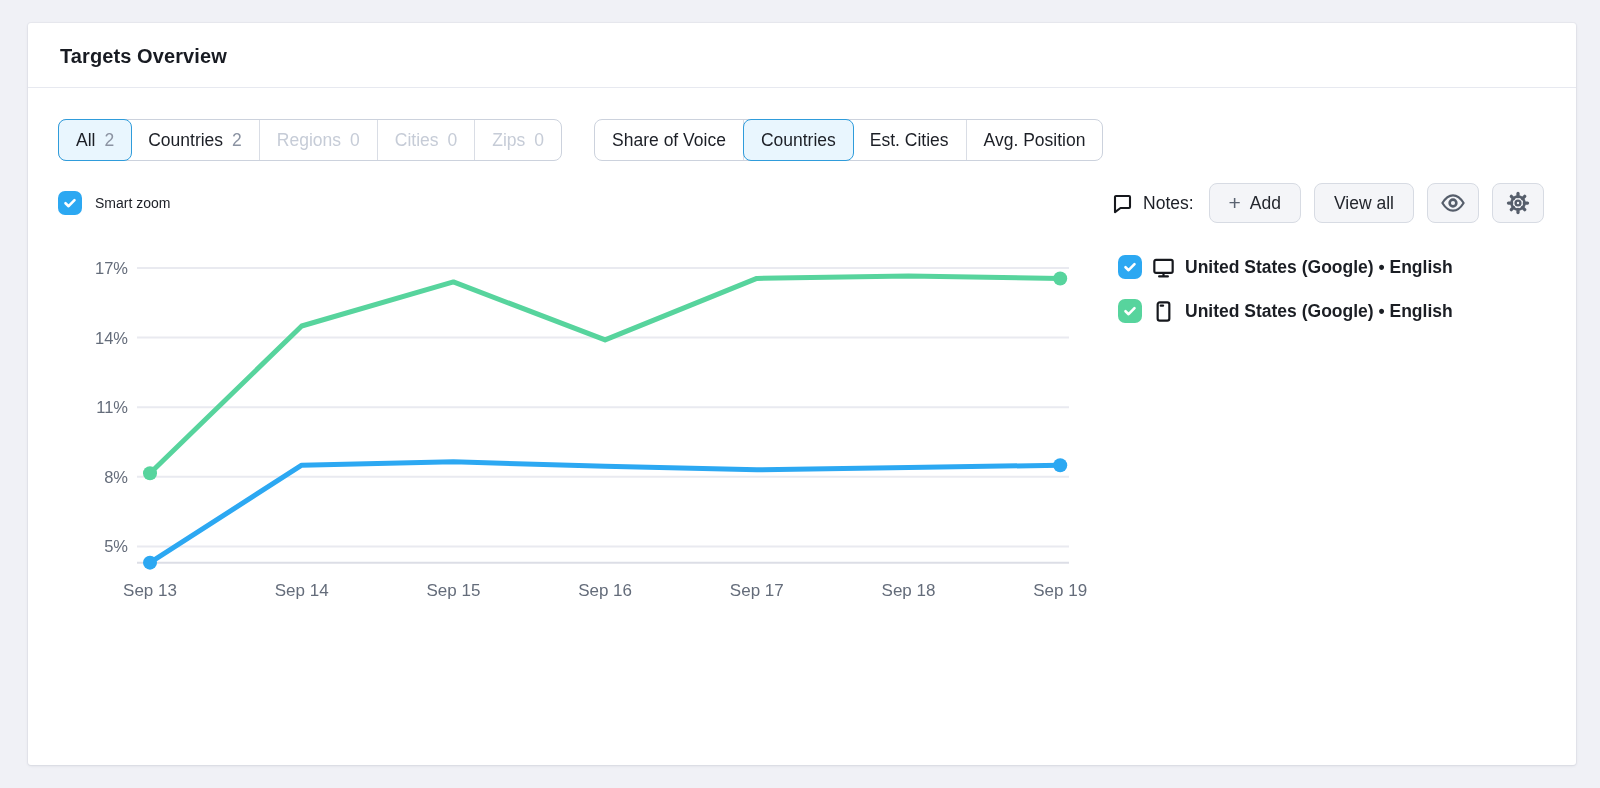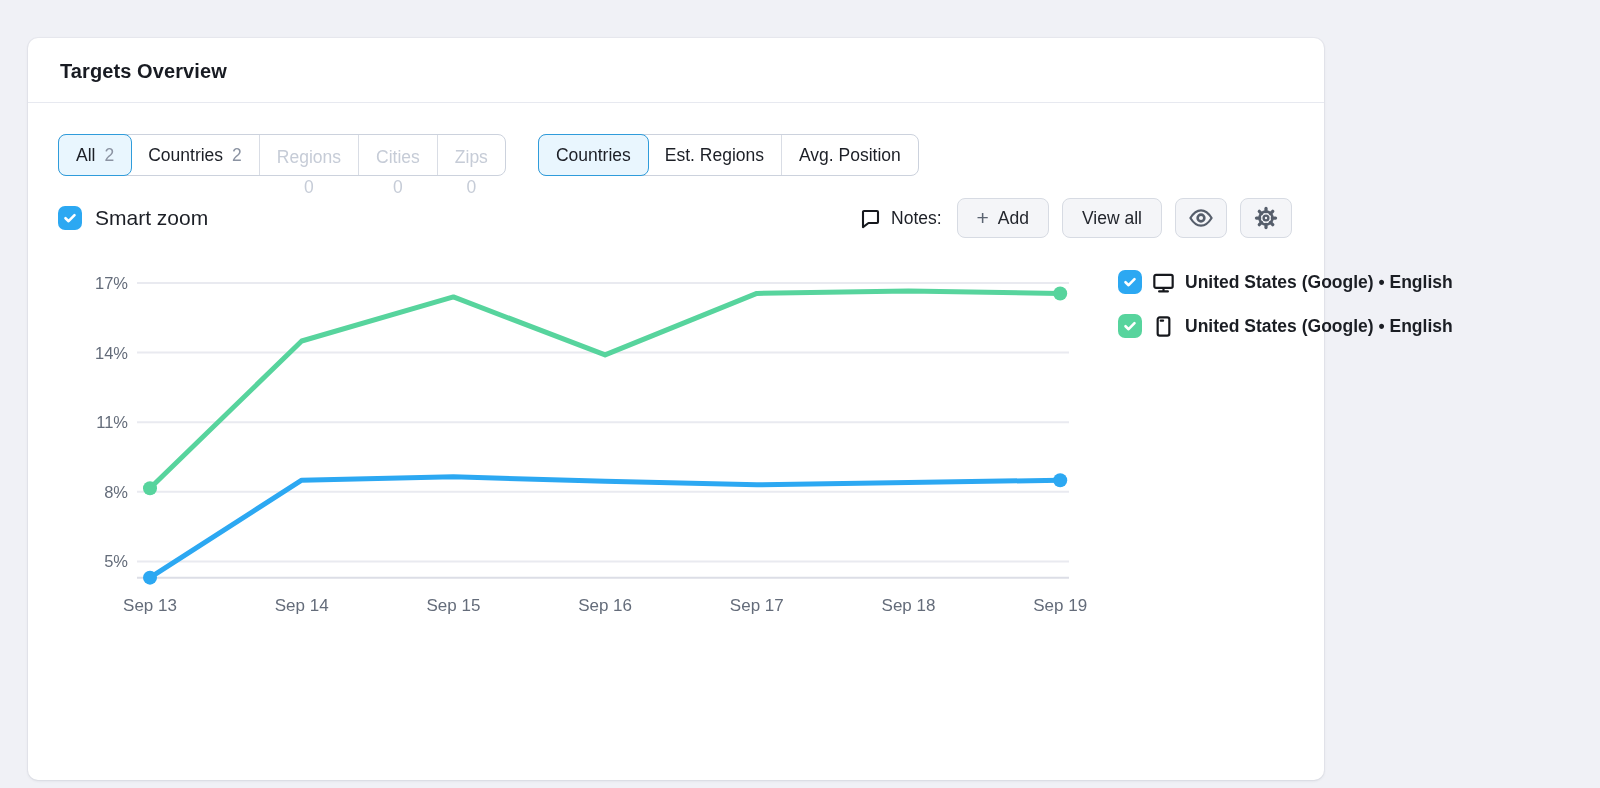--- a/index.html
+++ b/index.html
@@ -6,24 +6,24 @@
   html, body { width: 1600px; height: 788px; }
   body {
     background: #f0f1f6;
     font-family: "Liberation Sans", sans-serif;
     color: #1b1e24;
     position: relative;
     overflow: hidden;
   }
   .card {
     position: absolute;
-    left: 28px; top: 38px;
-    width: 1296px; height: 742px;
+    left: 28px; top: 23px;
+    width: 1548px; height: 742px;
     background: #ffffff;
-    border-radius: 10px;
+    border-radius: 3px;
     box-shadow: 0 1px 3px rgba(40,45,70,.10), 0 0 0 1px rgba(40,45,70,.03);
   }
   .card-header {
     padding: 22px 32px 19px;
     border-bottom: 1px solid #e7e9f0;
   }
   .card-title { font-size: 20px; font-weight: 700; color: #181b22; letter-spacing: .1px; }
 
   
   .controls-row { display: flex; gap: 32px; margin: 31px 30px 0; }
@@ -40,21 +40,21 @@
     display: flex; align-items: center; gap: 9px;
     padding: 12px 17px;
     font-size: 17.5px;
     color: #1c1f26;
     border-right: 1px solid #d9dde5;
     white-space: nowrap;
     cursor: pointer;
   }
   .seg:last-child { border-right: none; }
   .seg-count { color: #8b93a2; }
-  .seg.disabled { cursor: default; flex-direction: column; }
+  .seg.disabled { cursor: default; }
   .seg.disabled .seg-label, .seg.disabled .seg-count { color: #c6ccd7; }
   .seg.selected {
     background: #e9f6fe;
     border: 1.5px solid #2f9cdb;
     border-radius: 8px;
     margin: -1px;
     z-index: 1;
   }
 
   
@@ -62,21 +62,21 @@
     display: flex; justify-content: space-between; align-items: center;
     margin: 21px 32px 0 30px; height: 42px;
   }
   .smart-zoom { display: flex; align-items: center; gap: 13px; cursor: pointer; }
   .checkbox {
     width: 24px; height: 24px; border-radius: 7px;
     display: inline-flex; align-items: center; justify-content: center;
     flex: 0 0 24px;
   }
   .checkbox svg { display: block; }
-  .smart-zoom-label { font-size: 21px; color: #1c1f26; }
+  .smart-zoom-label { font-size: 14px; color: #1c1f26; }
 
   .notes-cluster { display: flex; gap: 13px; }
   .notes-label-wrap { display: flex; align-items: center; gap: 9px; margin-right: 2px; }
   .notes-label { font-size: 17.5px; color: #1c1f26; }
   .btn {
     height: 40px;
     display: inline-flex; align-items: center; justify-content: center; gap: 9px;
     background: #f4f5f8;
     border: 1px solid #d7dbe3;
     border-radius: 8px;
@@ -127,25 +127,28 @@
         <div class="seg disabled">
           <span class="seg-label">Cities</span>
           <span class="seg-count">0</span>
         </div>
         <div class="seg disabled">
           <span class="seg-label">Zips</span>
           <span class="seg-count">0</span>
         </div>
       </div>
     <div class="seg-group">
+        <div class="seg enabled">
+          <span class="seg-label">Share of Voice</span>
+        </div>
         <div class="seg selected">
           <span class="seg-label">Countries</span>
         </div>
         <div class="seg enabled">
-          <span class="seg-label">Est. Regions</span>
+          <span class="seg-label">Est. Cities</span>
         </div>
         <div class="seg enabled">
           <span class="seg-label">Avg. Position</span>
         </div>
       </div>
   </div>
 
   <div class="toolbar-row">
     <div class="smart-zoom">
       <span class="checkbox" style="background:#2ca8f2">

